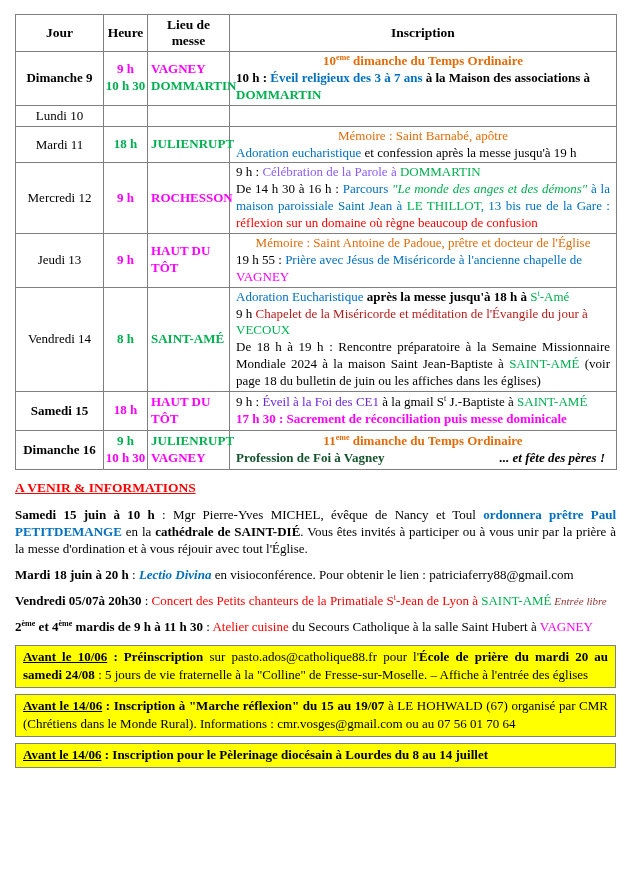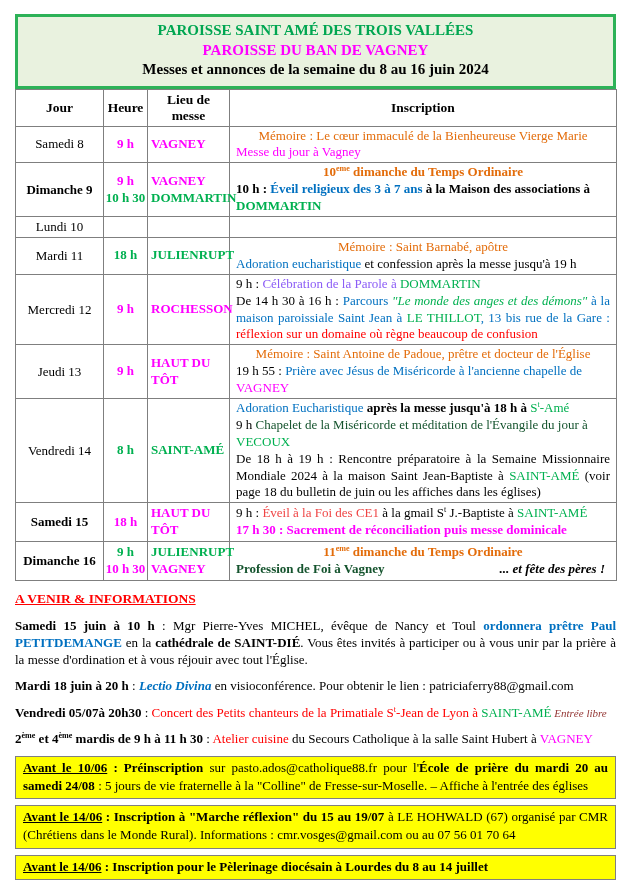--- a/index.html
+++ b/index.html
@@ -36,55 +36,37 @@
     padding:2px 7px 3px; margin-bottom:6px; line-height:1.4; text-align:justify;
   }
 
   sup { font-size:0.62em; line-height:0; }
 </style>
 </head>
 <body>
 
 <div class="page">
 
-  <div class="header-box">
-    <div class="ht1">PAROISSE SAINT AMÉ DES TROIS VALLÉES</div>
-    <div class="ht2">PAROISSE DU BAN DE VAGNEY</div>
-    <div class="ht3">Messes et annonces de la semaine du 8 au 16 juin 2024</div>
-  </div>
 
   <table class="mass">
     <colgroup>
       <col style="width:88px">
         <col style="width:44px">
         <col style="width:82px">
         <col style="width:387px">
     </colgroup>
     <thead>
       <tr>
         <th>Jour</th>
         <th>Heure</th>
         <th>Lieu de messe</th>
         <th>Inscription</th>
       </tr>
     </thead>
     <tbody id="mass-body">
-        <tr>
-          <td class="day">Samedi 8</td>
-          <td class="heure">
-            <div class="line"><span style="color: rgb(255, 0, 255);">9 h</span></div>
-          </td>
-          <td class="lieu">
-            <div class="line"><span style="color: rgb(255, 0, 255);">VAGNEY</span></div>
-          </td>
-          <td class="info">
-            <div class="line" style="text-align: center;"><span style="color: rgb(227, 108, 10);">Mémoire : Le cœur immaculé de la Bienheureuse Vierge Marie</span></div>
-            <div class="line"><span style="color: rgb(255, 0, 255);">Messe du jour à Vagney</span></div>
-          </td>
-        </tr>
         <tr>
           <td class="day bold">Dimanche 9</td>
           <td class="heure">
             <div class="line"><span style="color: rgb(255, 0, 255);">9 h</span></div>
             <div class="line"><span style="color: rgb(0, 176, 80);">10 h 30</span></div>
           </td>
           <td class="lieu">
             <div class="line"><span style="color: rgb(255, 0, 255);">VAGNEY</span></div>
             <div class="line"><span style="color: rgb(0, 176, 80);">DOMMARTIN</span></div>
           </td>
@@ -141,34 +123,34 @@
         <tr>
           <td class="day">Vendredi 14</td>
           <td class="heure">
             <div class="line"><span style="color: rgb(0, 176, 80);">8 h</span></div>
           </td>
           <td class="lieu">
             <div class="line"><span style="color: rgb(0, 176, 80);">SAINT-AMÉ</span></div>
           </td>
           <td class="info">
             <div class="line"><span style="color: rgb(0, 112, 192);">Adoration Eucharistique </span><span style="font-weight: bold;">après la messe jusqu'à 18 h à </span><span style="color: rgb(0, 176, 80);">S</span><sup style="color: rgb(0, 176, 80);">t</sup><span style="color: rgb(0, 176, 80);">-Amé</span></div>
-            <div class="line"><span>9 h </span><span style="color: #14532d;">Chapelet de la Miséricorde et méditation de l'Évangile du jour à </span><span style="color: rgb(0, 176, 80);">VECOUX</span></div>
+            <div class="line"><span>9 h </span><span style="color: #b91c1c;">Chapelet de la Miséricorde et méditation de l'Évangile du jour à </span><span style="color: rgb(0, 176, 80);">VECOUX</span></div>
             <div class="line" style="text-align: justify;"><span>De 18 h à 19 h : Rencontre préparatoire à la Semaine Missionnaire Mondiale 2024 à la maison Saint Jean-Baptiste à </span><span style="color: rgb(0, 176, 80);">SAINT-AMÉ</span><span> (voir page 18 du bulletin de juin ou les affiches dans les églises)</span></div>
           </td>
         </tr>
         <tr>
           <td class="day bold">Samedi 15</td>
           <td class="heure">
             <div class="line"><span style="color: rgb(255, 0, 255);">18 h</span></div>
           </td>
           <td class="lieu">
             <div class="line"><span style="color: rgb(255, 0, 255);">HAUT DU TÔT</span></div>
           </td>
           <td class="info">
-            <div class="line"><span>9 h : </span><span style="color: #ef4444;">Éveil à la Foi des CE1</span><span> à la gmail S</span><sup>t</sup><span> J.-Baptiste à </span><span style="color: rgb(0, 176, 80);">SAINT-AMÉ</span></div>
+            <div class="line"><span>9 h : </span><span style="color: #6d28d9;">Éveil à la Foi des CE1</span><span> à la gmail S</span><sup>t</sup><span> J.-Baptiste à </span><span style="color: rgb(0, 176, 80);">SAINT-AMÉ</span></div>
             <div class="line"><span style="color: rgb(255, 0, 255); font-weight: bold;">17 h 30 : Sacrement de réconciliation puis messe dominicale</span></div>
           </td>
         </tr>
         <tr>
           <td class="day bold">Dimanche 16</td>
           <td class="heure">
             <div class="line"><span style="color: rgb(0, 176, 80);">9 h</span></div>
             <div class="line"><span style="color: rgb(255, 0, 255);">10 h 30</span></div>
           </td>
           <td class="lieu">

